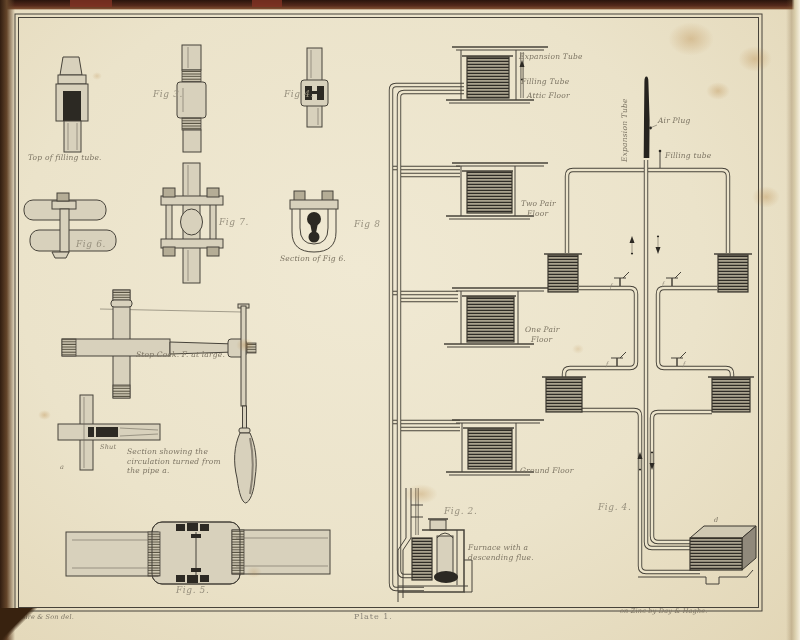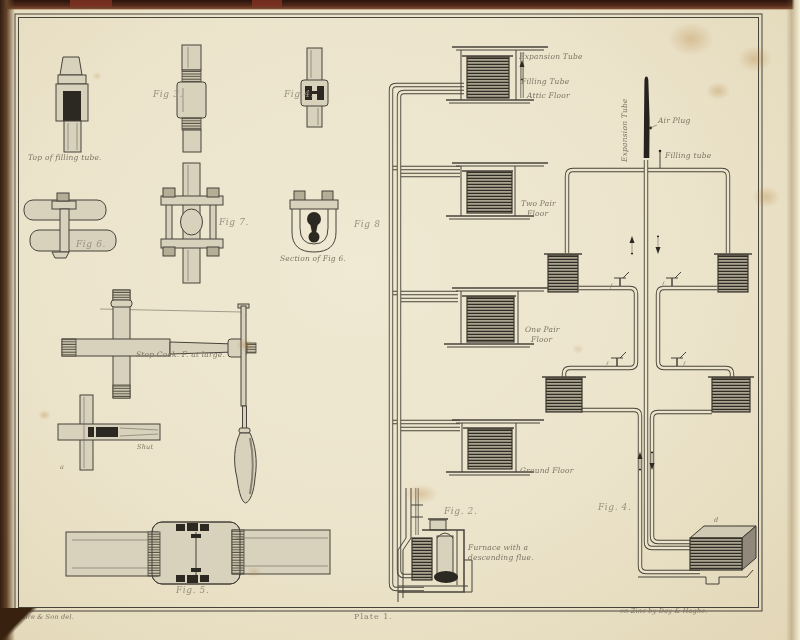--- a/index.html
+++ b/index.html
@@ -351,22 +351,27 @@
   </svg>
 
   <div class="lbl" style="left:28px;  top:153px;">Top of filling tube.</div>
   <div class="lbl fig" style="left:153px; top:90px;">Fig 3.</div>
   <div class="lbl fig" style="left:261px; top:90px;margin-left:23px;">Fig 4.</div>
   <div class="lbl fig" style="left:76px;  top:224px;margin-top:16px;">Fig 6.</div>
   <div class="lbl fig" style="left:219px; top:218px;">Fig 7.</div>
   <div class="lbl fig" style="left:339px; top:220px;margin-left:15px;">Fig 8</div>
   <div class="lbl" style="left:280px; top:254px;">Section of Fig 6.</div>
   <div class="lbl" style="left:136px; top:350px;">Stop Cock. F. at large.</div>
-  <div class="lbl tiny" style="left:100px; top:443px;margin-left:37px;">Shut</div>
+  <div class="lbl tiny" style="left:100px; top:443px;">Shut</div>
   <div class="lbl tiny" style="left:60px;  top:463px;">a</div>
+  <div class="lbl" style="left:127px; top:447px;">
+    <div>Section showing the</div>
+    <div>circulation turned from</div>
+    <div>the pipe a.</div>
+  </div>
   <div class="lbl fig" style="left:176px; top:586px;">Fig. 5.</div>
 
   <div class="lbl" style="left:519px; top:52px;">Expansion Tube</div>
   <div class="lbl" style="left:521px; top:77px;">Filling Tube</div>
   <div class="lbl" style="left:527px; top:91px;">Attic Floor</div>
   <div class="lbl" style="left:521px; top:199px;">
     <div>Two Pair</div>
     <div style="padding-left:6px;">Floor</div>
   </div>
   <div class="lbl" style="left:525px; top:325px;">

